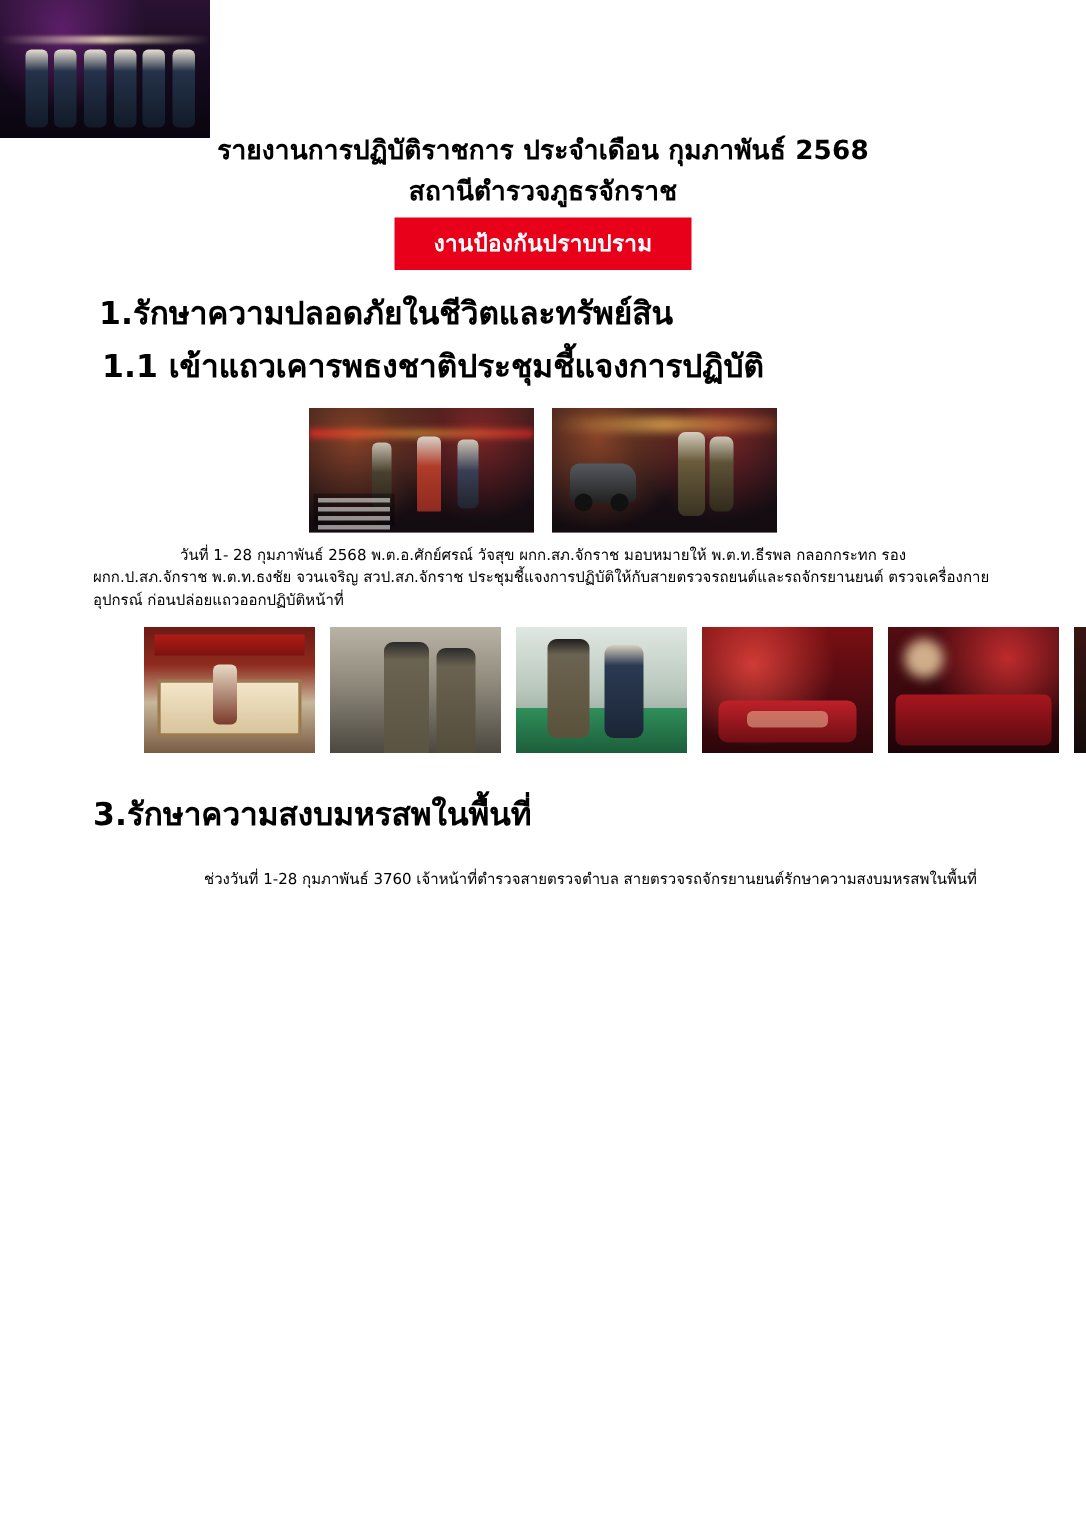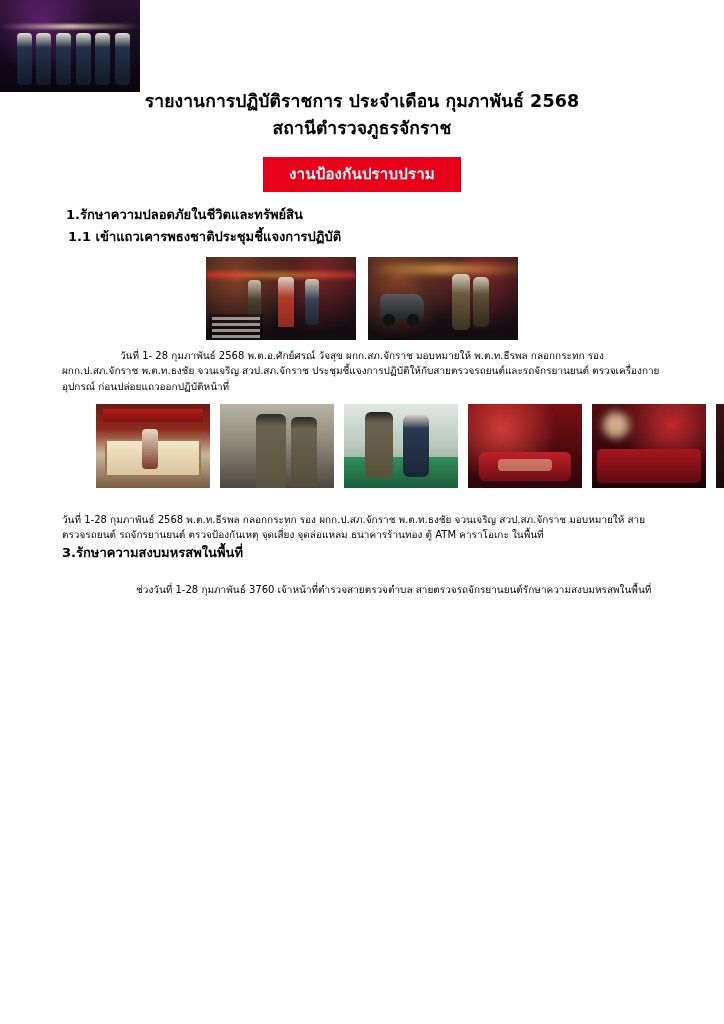--- a/index.html
+++ b/index.html
@@ -31,33 +31,33 @@
   }
   .title-line {
     font-size: 17.5px;
     font-weight: bold;
     line-height: 1.55;
     letter-spacing: 0.1px;
   }
   .banner-wrap {
     display: flex;
     justify-content: center;
-    margin-top: 15px;
+    margin-top: 3px;
     margin-bottom: 12px;
   }
   .banner {
     background: #e8001a;
     color: #ffffff;
     font-size: 15px;
     font-weight: bold;
     padding: 5px 26px 6px 26px;
     letter-spacing: 0.2px;
   }
   .heading {
-    font-size: 13px;
+    font-size: 21px;
     font-weight: bold;
     line-height: 1.65;
     margin: 0;
     padding-left: 4px;
   }
   .heading.sub {
     padding-left: 6px;
   }
   .heading.big {
     padding-left: 0px;
@@ -355,21 +355,20 @@
             
             
             
             
             
           </div>
         </div>
       </div>
 
       <div class="spacer-md"></div>
-      <div class="para">วันที่ 1-28 กุมภาพันธ์ 2568 พ.ต.ท.ธีรพล   กลอกกระทก รอง ผกก.ป.สภ.จักราช พ.ต.ท.ธงชัย จวนเจริญ สวป.สภ.จักราช มอบหมายให้ สายตรวจรถยนต์ รถจักรยานยนต์ ตรวจป้องกันเหตุ จุดเสี่ยง จุดล่อแหลม ธนาคารร้านทอง ตู้ ATM คาราโอเกะ ในพื้นที่</div>
     </div>
 
     <div>
       <div class="heading big">3.รักษาความสงบมหรสพในพื้นที่</div>
 
       <div class="photo-row">
         <div class="photo ph-c nightpatrol">
           <div class="sign"></div>
           <div class="o" style="left:30%"></div>
           <div class="o" style="left:44%"></div>

